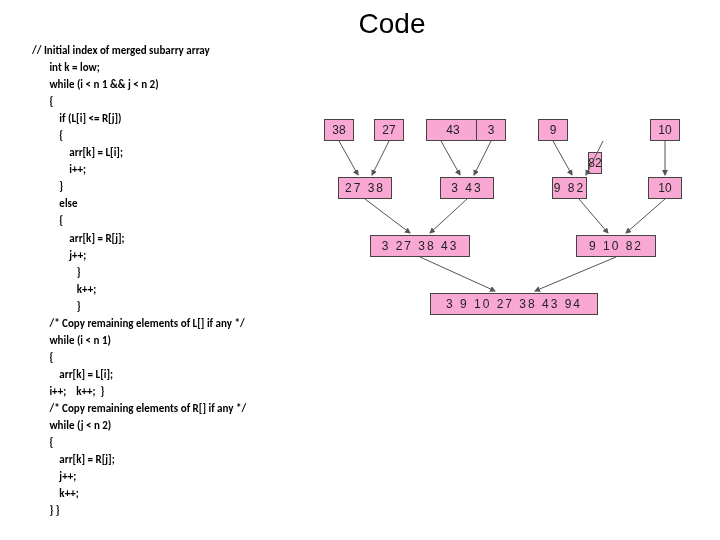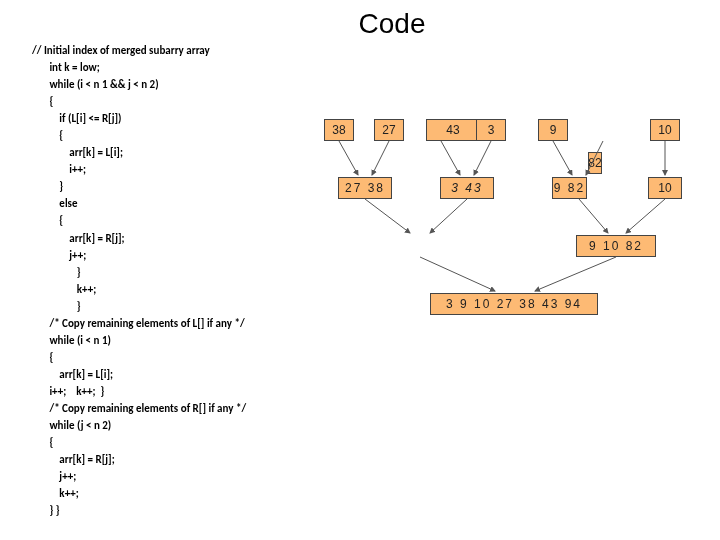--- a/index.html
+++ b/index.html
@@ -38,21 +38,21 @@
   .diagram {
     position: absolute;
     top: 105px;
     left: 300px;
     width: 408px;
     height: 300px;
   }
   .cell {
     position: absolute;
     border: 1px solid #444;
-    background: #fdba74;
+    background: #f9a8d4;
     font-size: 12px;
     color: #222;
     display: flex;
     align-items: center;
     justify-content: center;
     height: 22px;
   }
   .sep {
     letter-spacing: 2px;
   }
@@ -95,24 +95,25 @@
 
   <div class="cell" style="left:24px; top:14px; width:30px;">38</div>
   <div class="cell" style="left:74px; top:14px; width:30px;">27</div>
   <div class="cell" style="left:126px; top:14px; width:54px;">43</div>
   <div class="cell" style="left:176px; top:14px; width:30px;">3</div>
   <div class="cell" style="left:238px; top:14px; width:30px;">9</div>
   <div class="cell" style="left:288px; top:14px; width:14px;margin-top:33px;">82</div>
   <div class="cell" style="left:350px; top:14px; width:30px;">10</div>
 
   <div class="cell sep" style="left:38px; top:72px; width:54px;">27   38</div>
-  <div class="cell sep" style="left:140px; top:72px; width:54px;font-style:italic;">3   43</div>
+  <div class="cell sep" style="left:140px; top:72px; width:54px;">3   43</div>
   <div class="cell sep" style="left:252px; top:72px; width:35px;">9   82</div>
   <div class="cell" style="left:348px; top:72px; width:34px;">10</div>
 
+  <div class="cell sep" style="left:70px; top:130px; width:100px;">3   27   38   43</div>
   <div class="cell sep" style="left:276px; top:130px; width:80px;">9   10   82</div>
 
   <div class="cell sep" style="left:130px; top:188px; width:168px;">3   9   10   27   38   43   94</div>
 
   <svg style="position:absolute;left:0;top:0;width:408px;height:300px;pointer-events:none;">
     <defs>
       <marker id="ah" markerWidth="6" markerHeight="6" refX="5" refY="3" orient="auto">
         <path d="M0,0 L6,3 L0,6 Z" fill="#555"></path>
       </marker>
     </defs>

